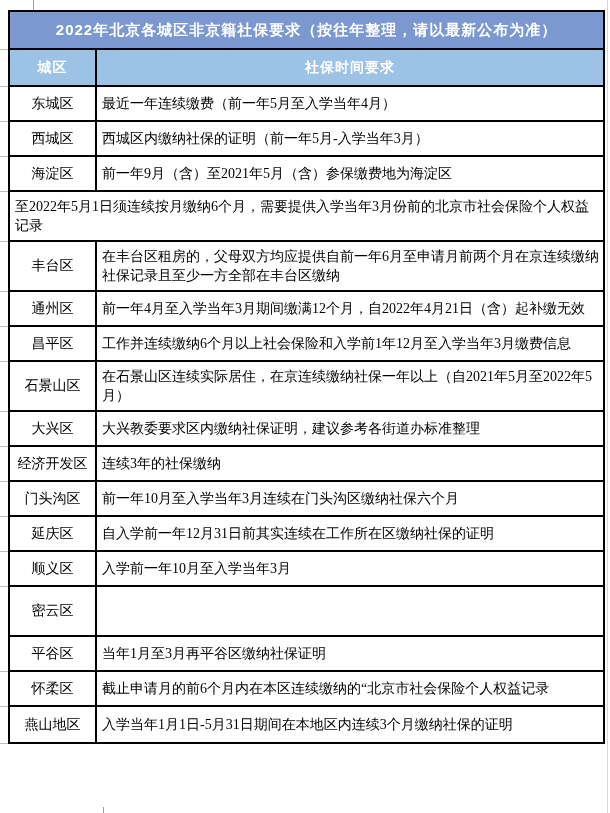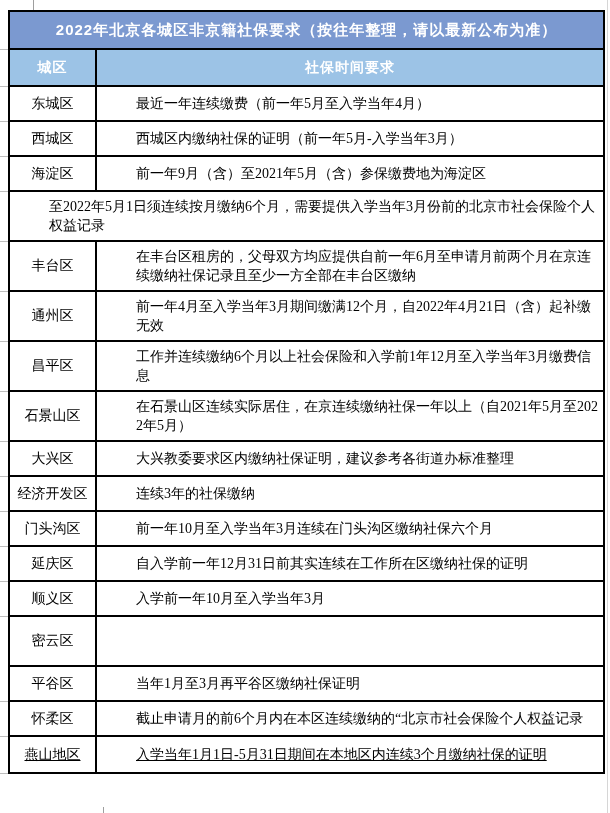--- a/index.html
+++ b/index.html
@@ -60,44 +60,43 @@
     justify-content: center;
     letter-spacing: 1px;
   }
   .trow {
     display: flex;
     min-height: 35px;
     border-bottom: 2px solid var(--border, #000);
     position: relative;
     background: #fff;
   }
-  .trow:last-child { border-bottom: none; text-decoration: underline; }
+  .trow:last-child { border-bottom: none; }
   .c-district {
     width: 87px;
     border-right: 2px solid var(--border, #000);
     display: flex;
     align-items: center;
     justify-content: center;
     font-family: "Liberation Serif", serif;
     font-size: 14px;
     color: #000;
     padding: 2px;
     text-align: right;
   }
   .c-req {
     flex: 1;
     display: flex;
     align-items: center;
     font-family: "Liberation Serif", serif;
     font-size: 14px;
     line-height: 19px;
     color: #000;
-    padding: 5px 4px 5px 11px;
+    padding: 5px 4px 5px 5px;
     word-break: break-all;
-    margin-left: 28px;
   }
   
   .trow:nth-child(14) { height: 50px; overflow: hidden; }
   .trow:nth-child(14) .c-req { align-items: flex-start; overflow: hidden; }
 
   
   .title-row::before, .header-row::before, .trow::before {
     content: "";
     position: absolute;
     left: -10px;

